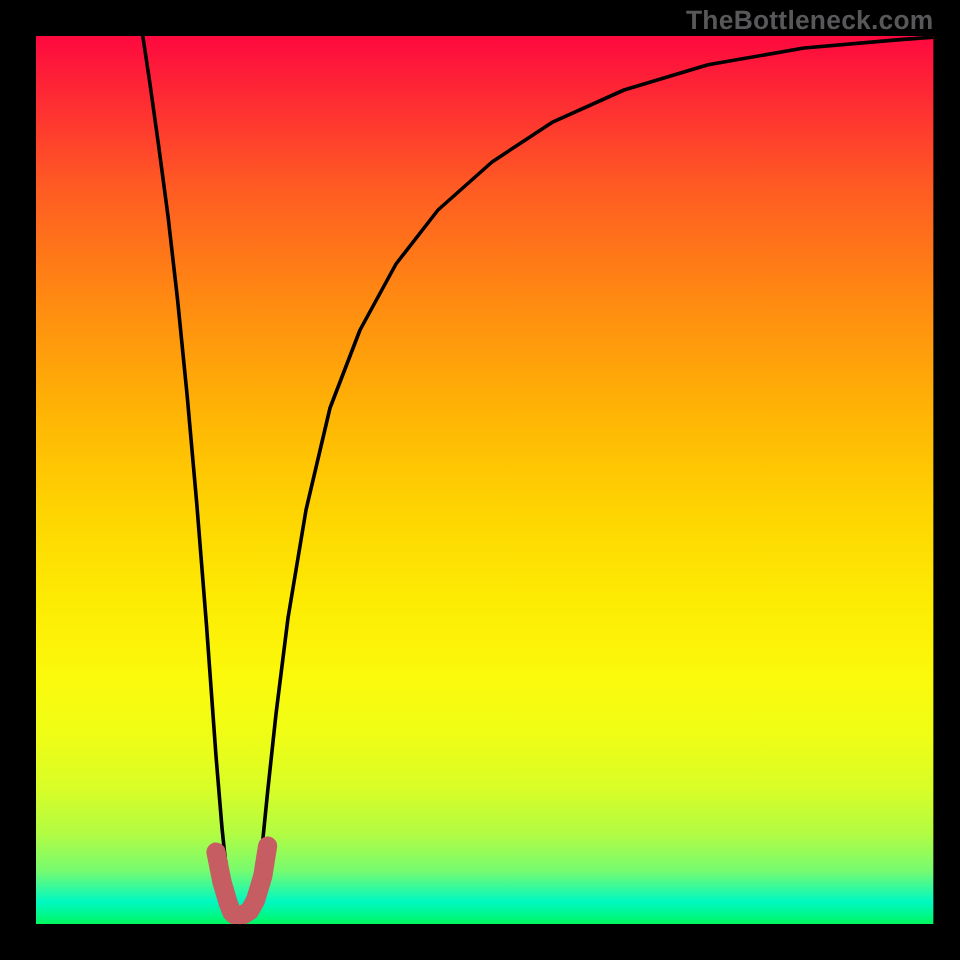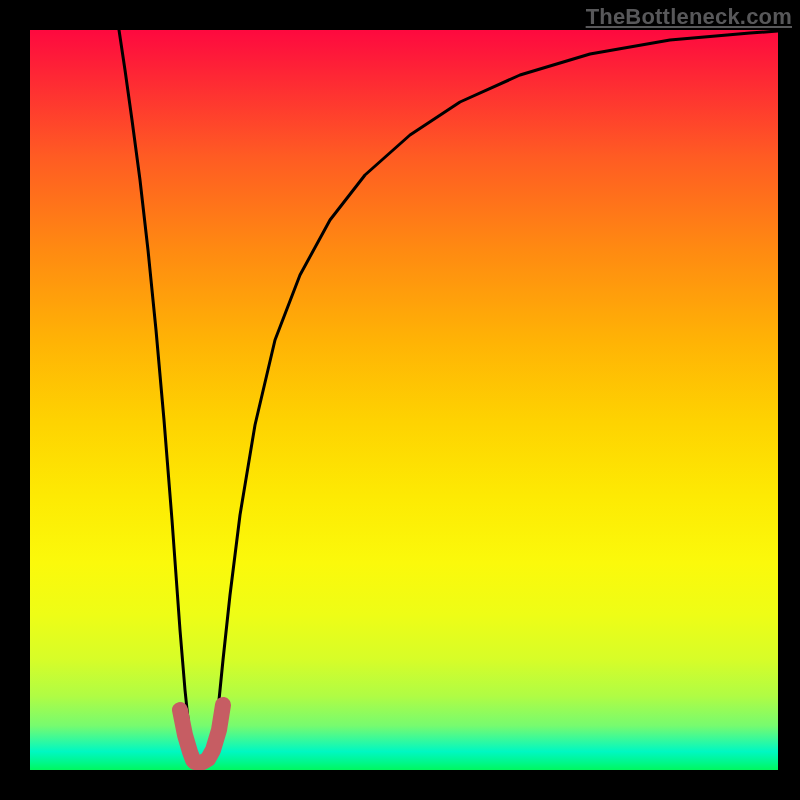--- a/index.html
+++ b/index.html
@@ -54,27 +54,26 @@
   .curve-svg {
     position: absolute;
     left: 0;
     top: 0;
     width: 100%;
     height: 100%;
   }
   .watermark {
     position: absolute;
     top: 4px;
-    right: 8px;
+    right: 22px;
     color: #58585a;
     font-size: 22px;
     font-weight: 600;
     letter-spacing: 0.2px;
     user-select: none;
-    text-decoration: underline;
   }
 </style>
 </head>
 <body>
 
 <div class="frame">
 
   <div class="plot-area">
     <div class="gradient-bg"></div>
     <svg class="curve-svg" viewBox="0 0 748 740" preserveAspectRatio="none">

